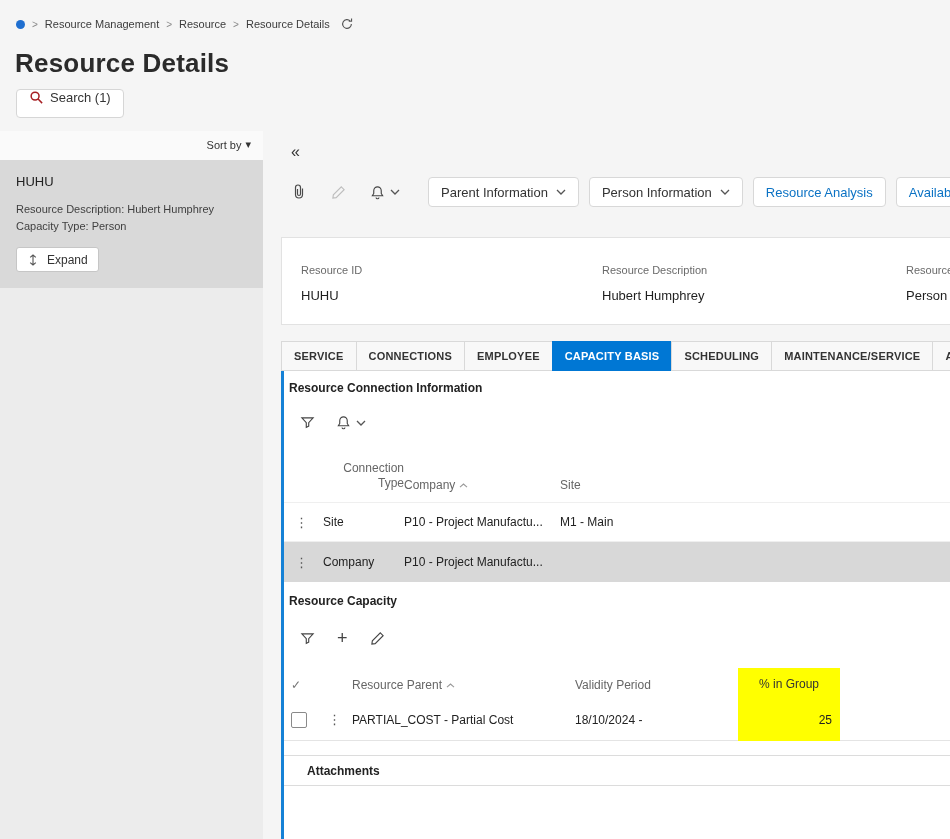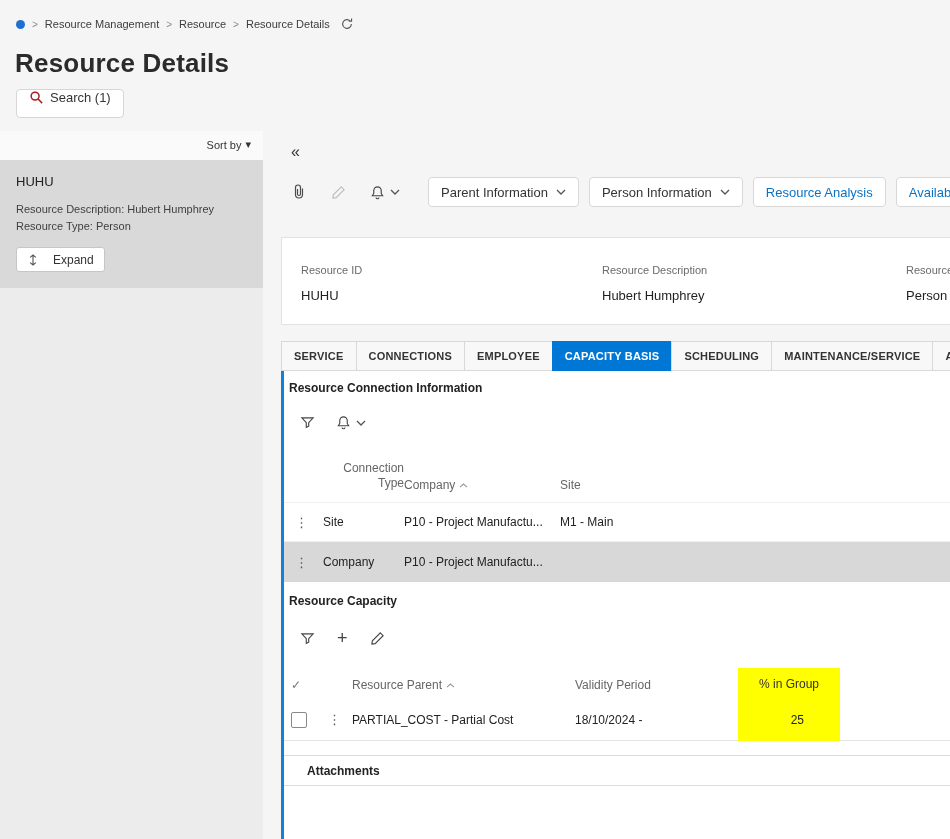--- a/index.html
+++ b/index.html
@@ -19,21 +19,21 @@
   .search-btn { position:absolute; top:89px; left:16px; height:29px; display:inline-flex; align-items:flex-start; gap:6px;
     background:#fff; border:1px solid #d6d6d6; border-radius:4px; padding:0 12px; font-size:13px; color:#333; cursor:pointer; }
 
   
   .sidebar { position:absolute; left:0; top:131px; width:263px; bottom:0; background:#ececec; }
   .sidebar-head { height:29px; background:#fafafa; position:relative; }
   .sortby { position:absolute; right:12px; top:7px; font-size:11px; color:#333; display:flex; align-items:center; gap:4px; cursor:pointer; }
   .sidebar-card { background:#d9d9d9; padding:14px 16px 16px 16px; cursor:pointer; }
   .card-title { font-size:13px; color:#222; margin-bottom:14px; }
   .card-line { font-size:11px; color:#3f3f3f; margin-bottom:5px; }
-  .expand-btn { margin-top:10px; height:25px; display:inline-flex; align-items:center; gap:14px;
+  .expand-btn { margin-top:10px; height:25px; display:inline-flex; align-items:center; gap:8px;
     background:#fff; border:1px solid #c6c6c6; border-radius:3px; padding:0 10px; font-size:12px; color:#333; cursor:pointer; }
 
   
   .main { position:absolute; left:263px; top:131px; right:0; bottom:0; background:#f5f5f5; }
   .collapse { position:absolute; left:28px; top:12px; font-size:16px; color:#333; cursor:pointer; }
 
   .toolbar { position:absolute; left:28px; top:46px; height:30px; display:flex; align-items:center; }
   .icon-btn { background:none; border:none; display:inline-flex; align-items:center; color:#4a4a4a; cursor:pointer; padding:0; }
   .icon-btn.disabled { color:#bdbdbd; }
   .tb-gap { width:24px; }
@@ -86,21 +86,21 @@
   .t2-head { top:297px; height:31px; padding-bottom:0; }
   .t2 .c1 { width:33px; padding-left:7px; }
   .t2 .c2 { width:35px; justify-content:center; }
   .t2 .c3 { width:223px; }
   .t2 .c4 { width:163px; }
   .t2 .c5 { width:102px; }
   .t2 .c6 { flex:1; }
   .t2-head .c1, .t2-head .c3, .t2-head .c4 { align-self:flex-end; padding-bottom:7px; }
   .hl-head { background:#ffff00; height:31px; display:flex; align-items:center; justify-content:center; color:#333; }
   .t2-row { top:328px; height:42px; border-bottom:1px solid #e4e4e4; }
-  .hl-cell { background:#ffff00; height:42px; justify-content:flex-end; padding-right:36px; }
+  .hl-cell { background:#ffff00; height:42px; justify-content:flex-end; padding-right:8px; }
   .checkbox { width:16px; height:16px; background:#fff; border:1px solid #8a8a8a; border-radius:2px; cursor:pointer; }
   .selcheck { font-size:12px; color:#777; cursor:pointer; }
 
   .attachments { position:absolute; left:0; right:0; top:384px; height:31px; border-top:1px solid #dcdcdc; border-bottom:1px solid #dcdcdc;
     display:flex; align-items:center; padding-left:23px; font-size:12px; font-weight:700; color:#222; cursor:pointer; }
 
   svg { display:block; }
 </style>
 </head>
 <body>
@@ -142,21 +142,21 @@
         <span>▾</span>
       </span>
     </div>
     <div class="sidebar-card">
       <div class="card-title">HUHU</div>
       <div class="card-line">
         <span>Resource Description:</span>
         <span>Hubert Humphrey</span>
       </div>
       <div class="card-line">
-        <span>Resource Type:</span>
+        <span>Capacity Type:</span>
         <span>Person</span>
       </div>
       <button class="expand-btn">
         <span>
           <svg viewBox="0 0 12 12" width="12" height="12">
               <path d="M6 1.5v9M3.2 3.4L6 1l2.8 2.4M3.2 8.6L6 11l2.8-2.4" fill="none" stroke="#555" stroke-width="1.1"></path>
             </svg>
         </span>
         <span>Expand</span>
       </button>

